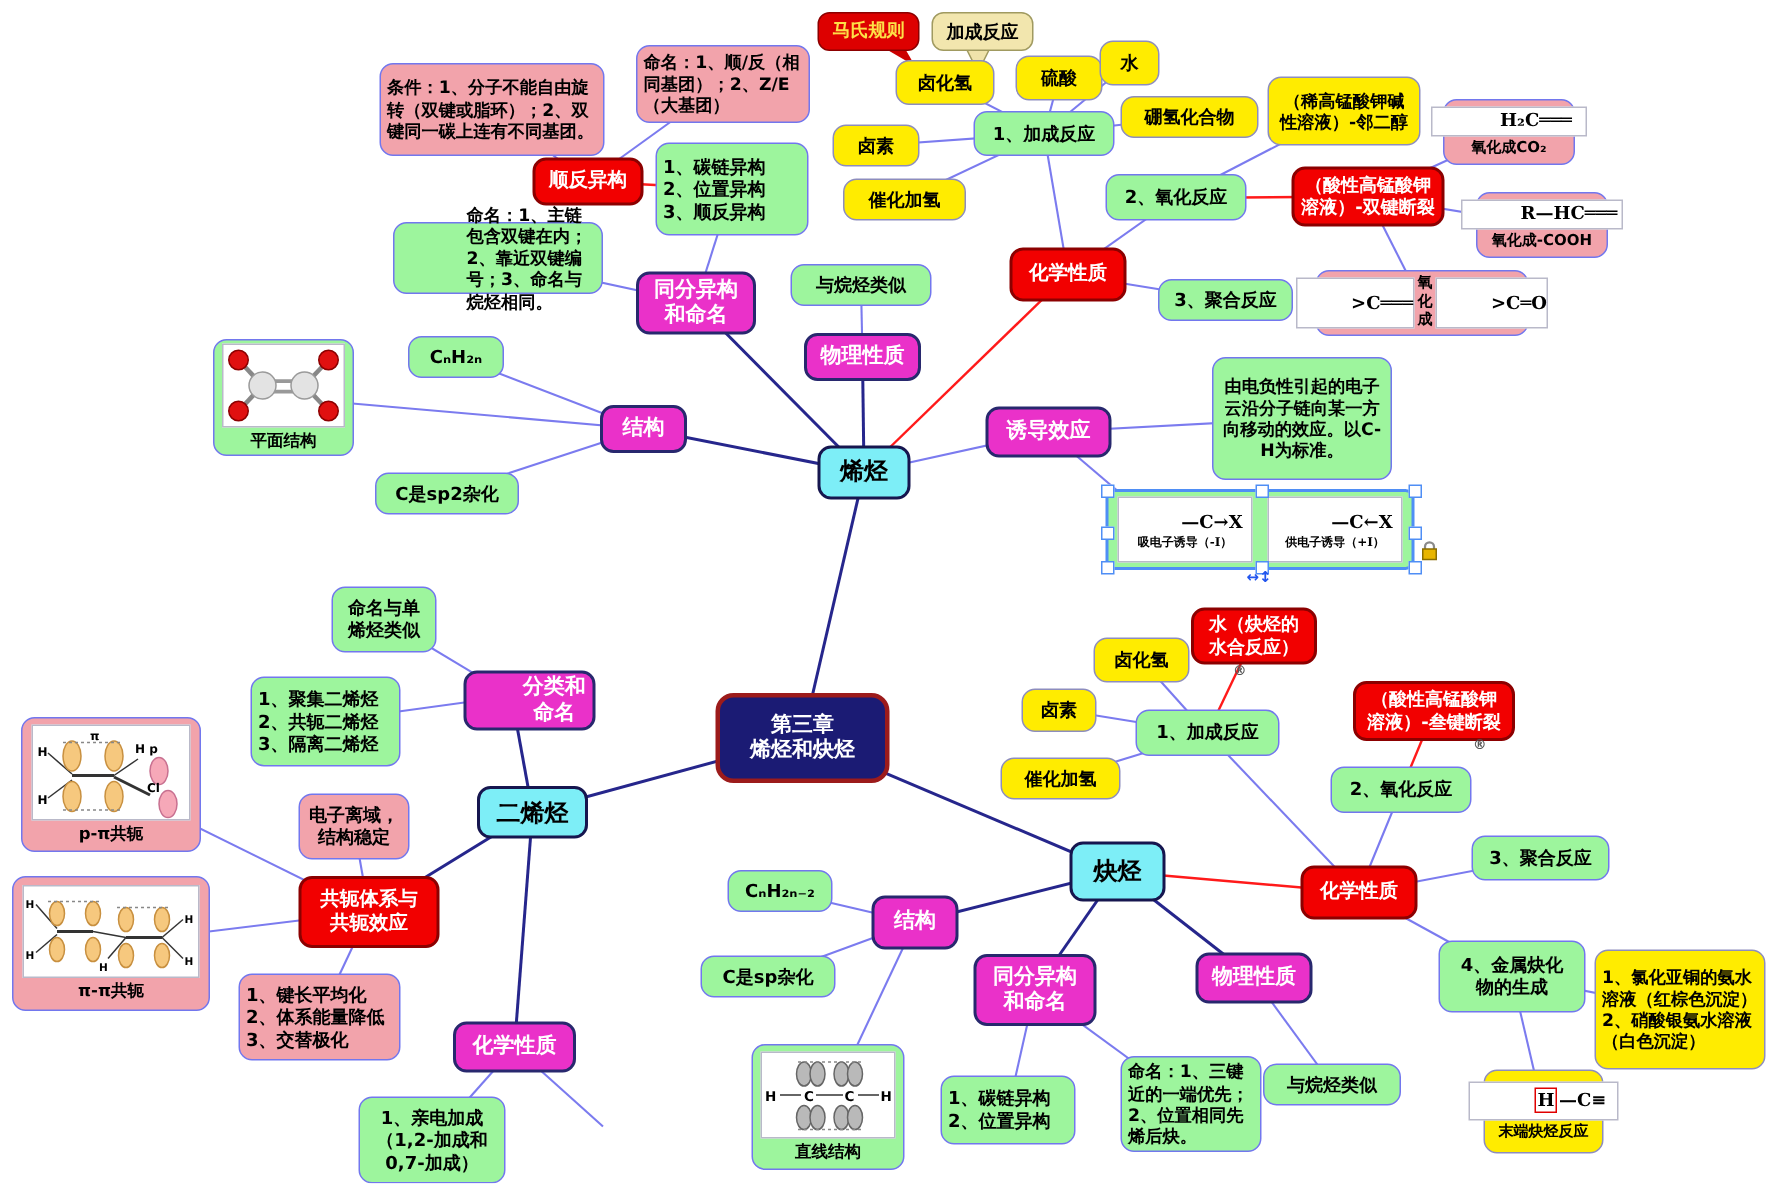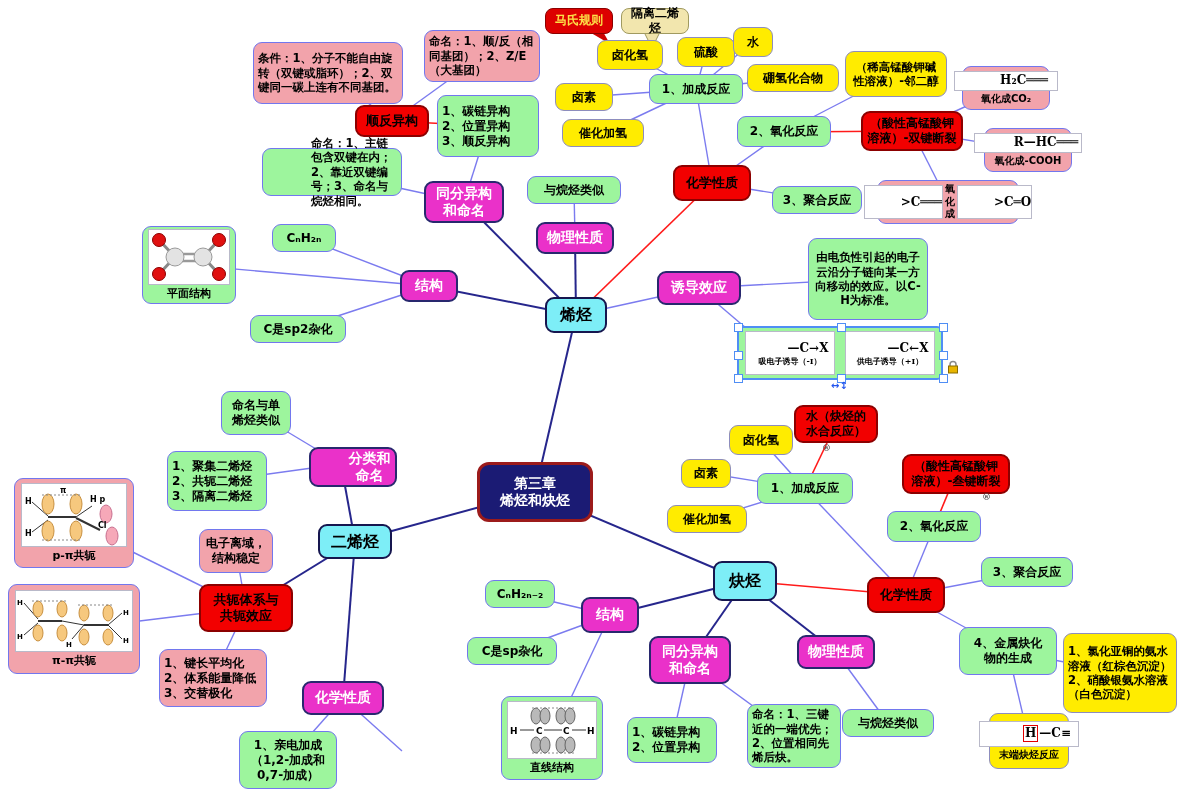--- a/index.html
+++ b/index.html
@@ -10,21 +10,21 @@
   .edge-sub{stroke:#7b7bef;stroke-width:1.4;}
   .edge-red{stroke:#ff1a1a;stroke-width:1.6;}
   .n{position:absolute;z-index:2;border-radius:9px;display:flex;align-items:center;justify-content:center;
      flex-direction:column;text-align:center;font-weight:bold;white-space:pre-line;box-sizing:border-box;
      padding:2px 4px;line-height:1.25;font-size:12px;color:#000;}
   .tl{text-align:left;align-items:flex-start;}
   .green{background:#9df59d;border:1.5px solid #7277ee;}
   .pink{background:#f2a3ab;border:1.5px solid #7277ee;}
   .yellow{background:#ffec00;border:1.5px solid #8d8dbe;}
   .magenta{background:#ea31c9;border:2px solid #28286e;color:#fff;font-size:14px;}
-  .rednode{background:#f20000;border:2px solid #8c0000;color:#000000;font-size:13px;}
+  .rednode{background:#f20000;border:2px solid #8c0000;color:#ffffff;font-size:13px;}
   .cyan{background:#7deef7;border:2px solid #16164f;font-size:16px;}
   .centernode{background:#1b1b74;border:3px solid #9c1b1b;color:#fff;font-size:14px;border-radius:12px;}
   .callout-red{background:#dd0000;border:1.5px solid #8c0000;color:#fde047;border-radius:8px;font-family:Liberation Mono, monospace;}
   .callout-tan{background:#f2e6ae;border:1.5px solid #a09a60;border-radius:8px;}
   .imgbox{padding:4px;}
   .frame{background:#fff;border:1px solid #b9b9c9;display:flex;align-items:center;justify-content:center;
          flex-direction:column;}
   .cap{font-size:11px;font-weight:bold;margin-top:2px;}
   .formula{font-family:"DejaVu Serif",serif;font-weight:bold;font-size:12px;white-space:nowrap;padding-left:36px;}
   .selbox{background:#9df59d;border:2px solid #4f8ef5;border-radius:6px;flex-direction:row;gap:10px;}
@@ -183,21 +183,21 @@
       <rect x="1.5" y="6" width="9" height="7" fill="#e8b500" stroke="#8a6d00"></rect>
     </svg>
   </div>
   <div class="editicons">↔↕</div>
 </div>
 
 <div class="n rednode" style="left:673px;top:165px;width:78px;height:36px;">化学性质</div>
 
 <div class="n green" style="left:649px;top:74px;width:94px;height:30px;">1、加成反应</div>
 <div class="n callout-red" style="left:545px;top:8px;width:68px;height:26px;">马氏规则</div>
-<div class="n callout-tan" style="left:621px;top:8px;width:68px;height:26px;">隔离二烯烃</div>
+<div class="n callout-tan" style="left:621px;top:8px;width:68px;height:26px;">加成反应</div>
 <div class="n yellow" style="left:597px;top:40px;width:66px;height:30px;">卤化氢</div>
 <div class="n yellow" style="left:677px;top:37px;width:58px;height:30px;">硫酸</div>
 <div class="n yellow" style="left:733px;top:27px;width:40px;height:30px;">水</div>
 <div class="n yellow" style="left:747px;top:64px;width:92px;height:28px;">硼氢化合物</div>
 <div class="n yellow" style="left:555px;top:83px;width:58px;height:28px;">卤素</div>
 <div class="n yellow" style="left:562px;top:119px;width:82px;height:28px;">催化加氢</div>
 
 <div class="n green" style="left:737px;top:116px;width:94px;height:31px;">2、氧化反应</div>
 <div class="n yellow" style="left:845px;top:51px;width:102px;height:46px;font-size:11.5px;">（稀高锰酸钾碱
 性溶液）-邻二醇</div>

